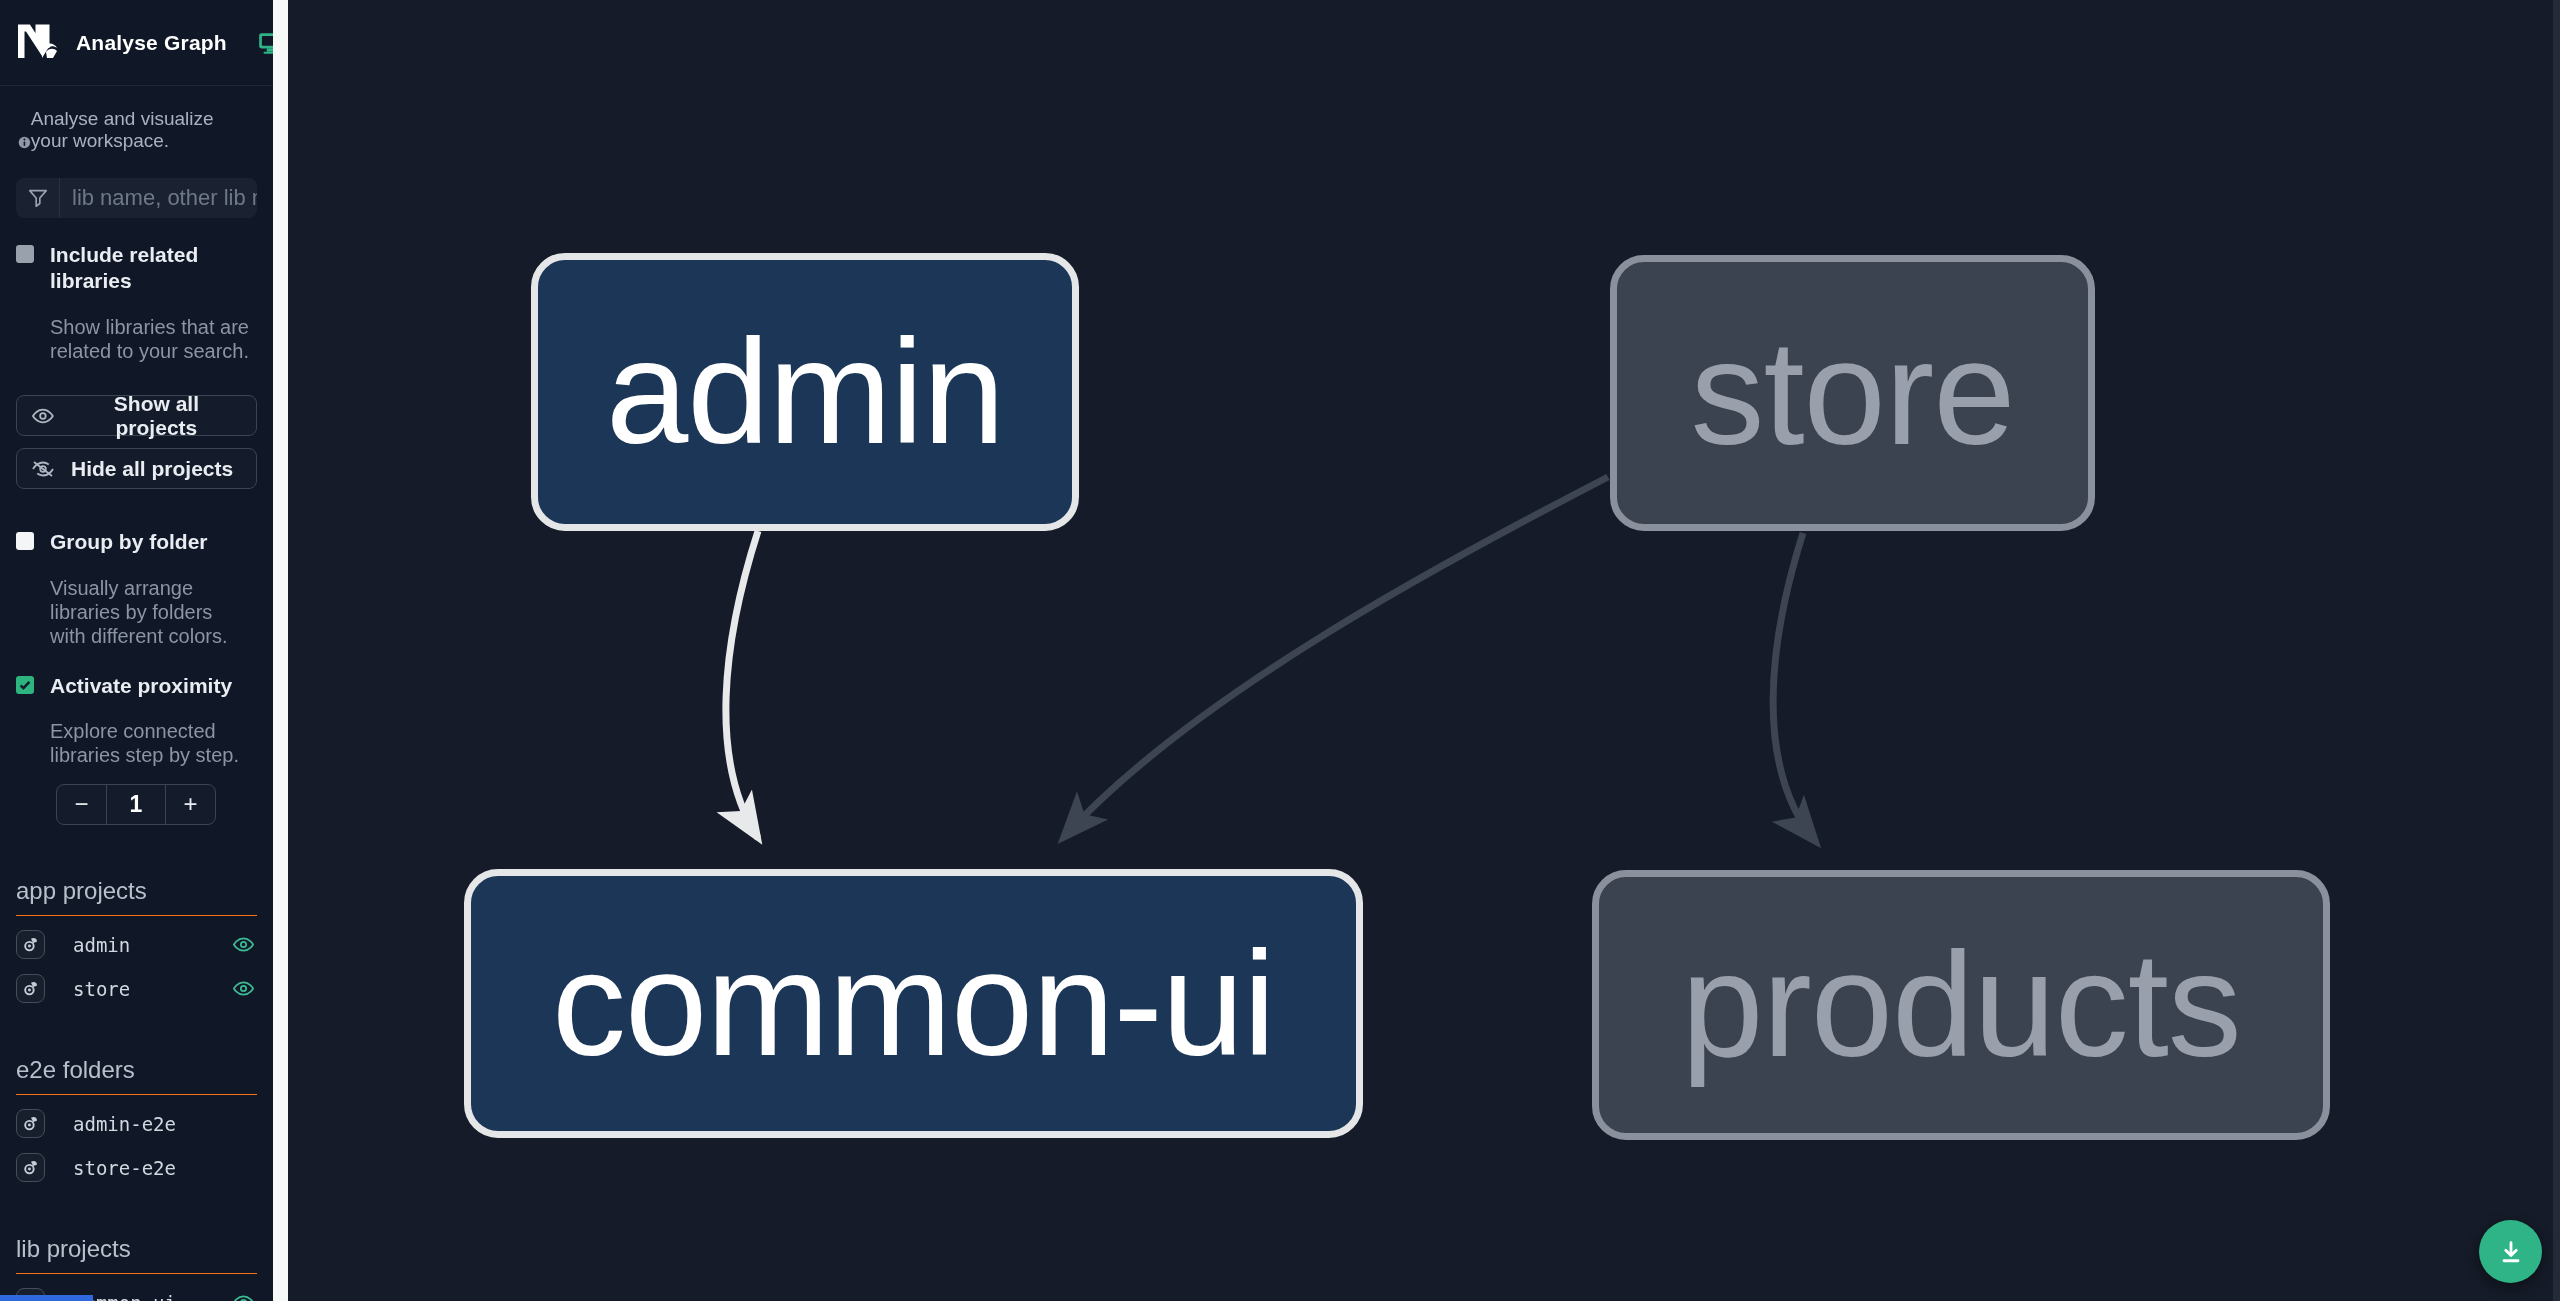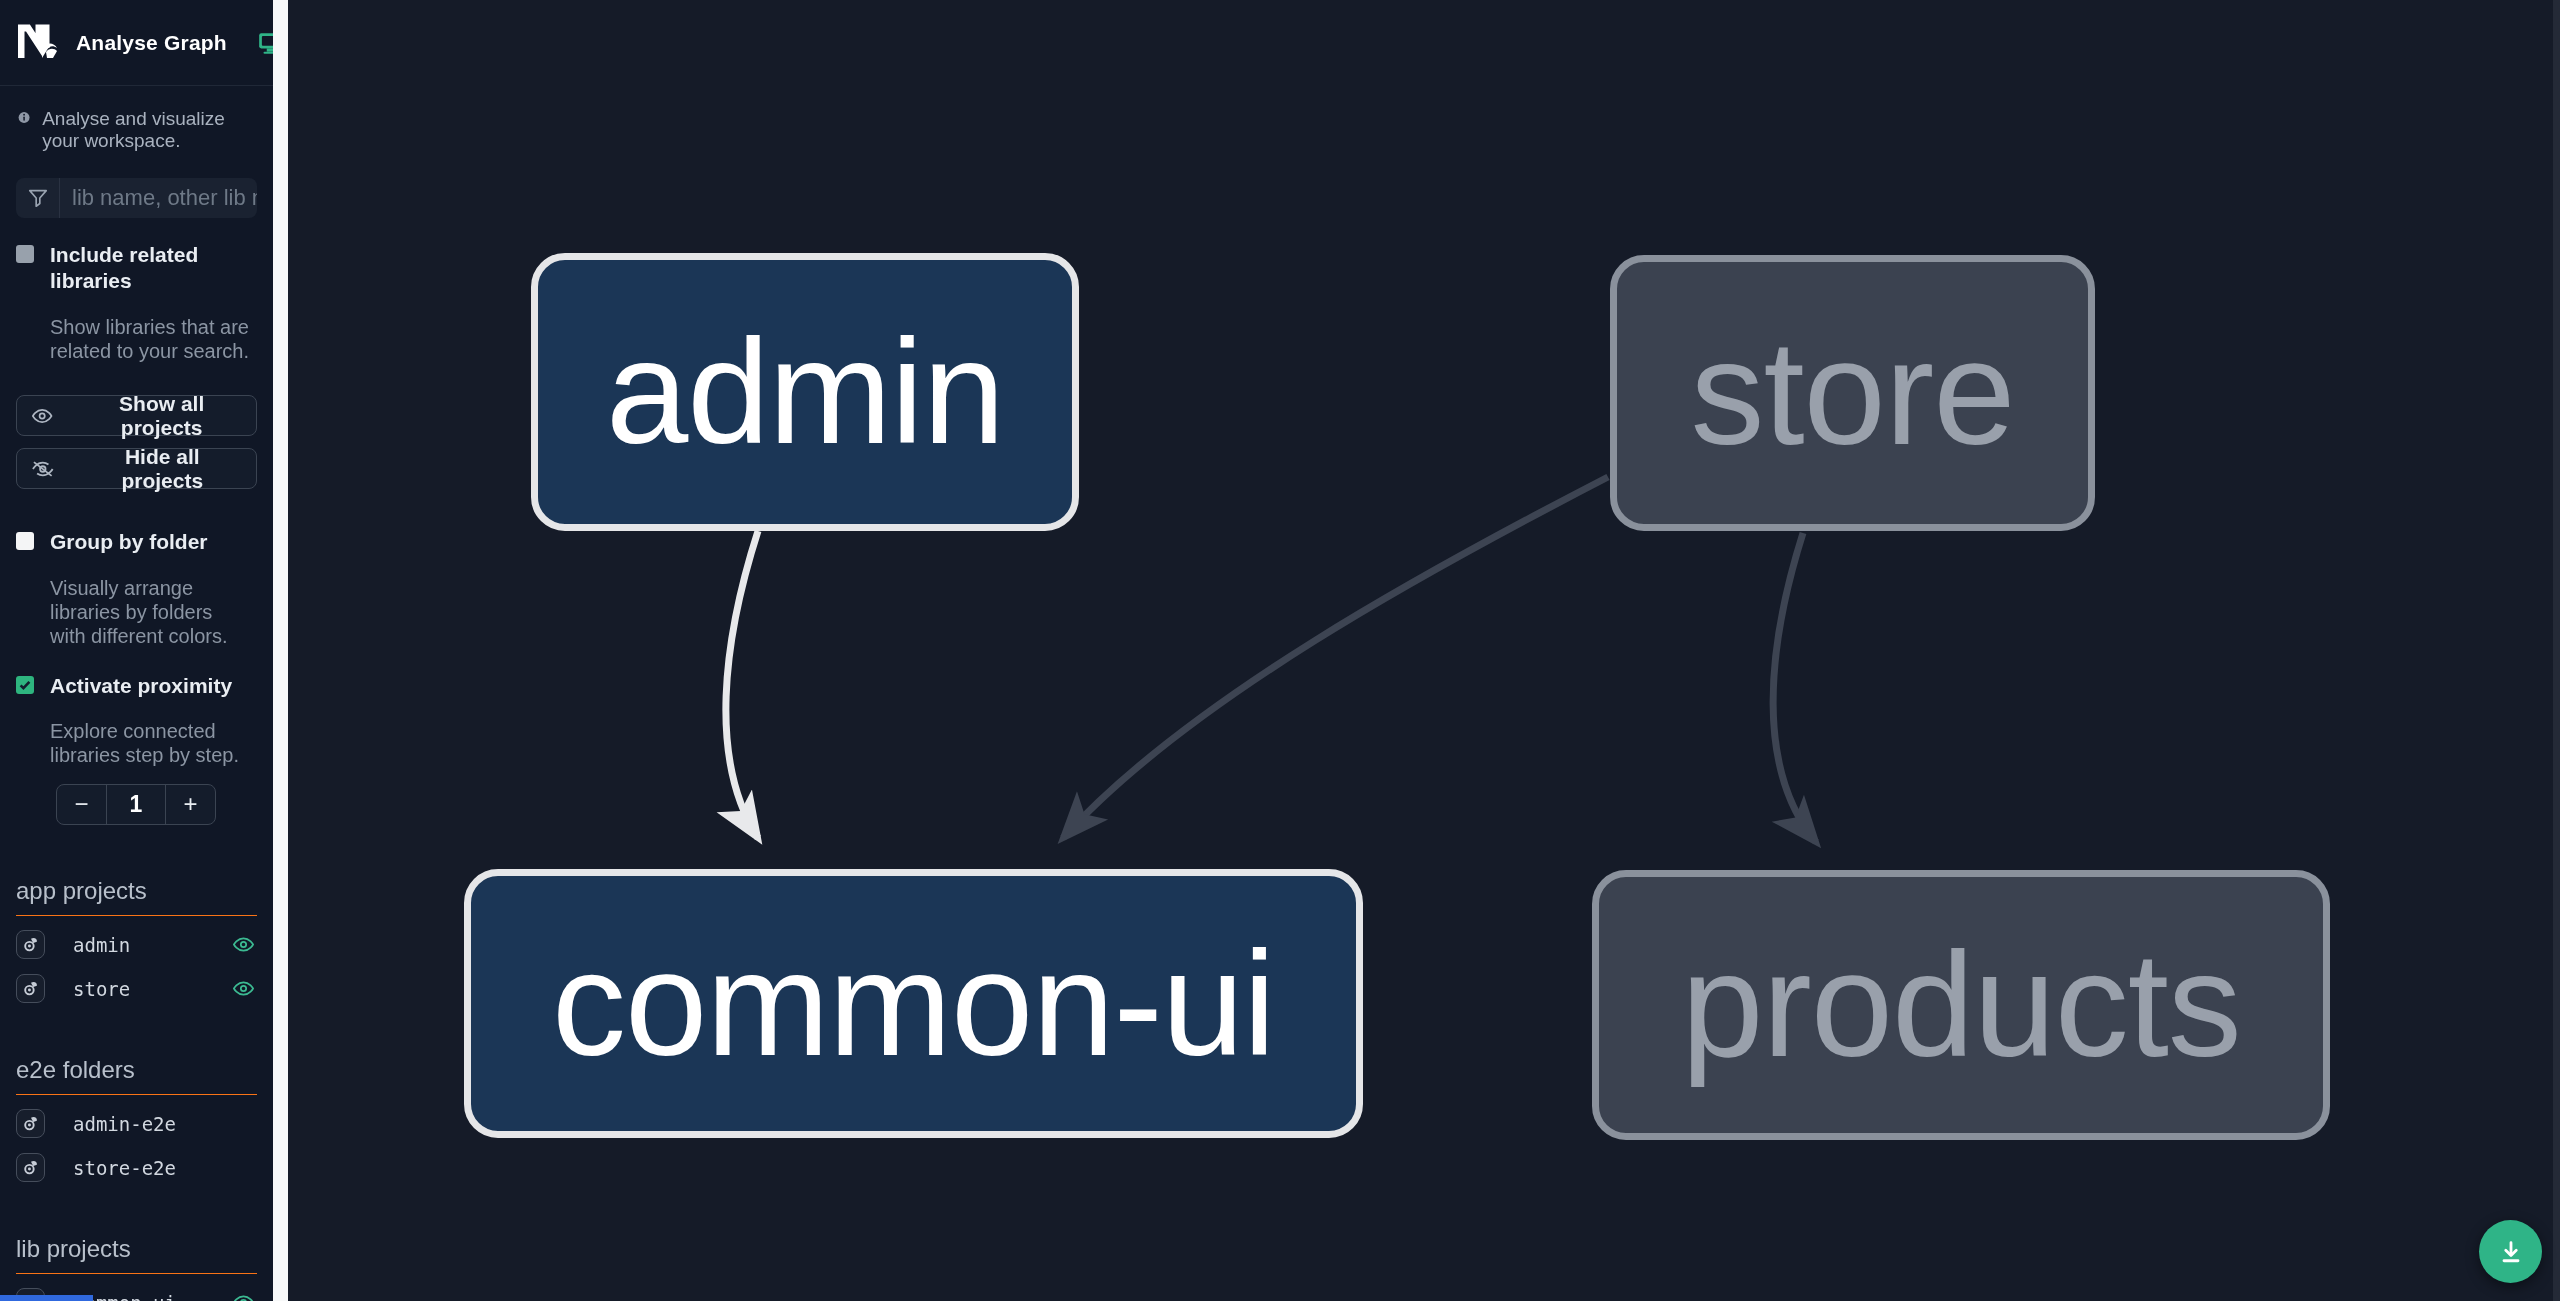--- a/index.html
+++ b/index.html
@@ -17,21 +17,21 @@
     background:#101726; z-index:5; overflow:hidden;
   }
   .sb-header {
     height:86px; display:flex; align-items:center; gap:16px;
     padding:0 18px; border-bottom:1px solid #202837;
   }
   .sb-title { font-size:21px; font-weight:700; color:#ffffff; letter-spacing:.2px; flex:0 0 auto; }
   .logo { width:42px; height:42px; flex:0 0 auto; }
   .theme-btn { margin-left:14px; background:none; border:none; cursor:pointer; display:flex; }
 
-  .tagline { display:flex; align-items:flex-start; gap:12px; padding:22px 22px 0 18px; }
+  .tagline { display:flex; align-items:flex-end; padding:22px 22px 0 18px; }
   .tagline-text { font-size:19px; color:#a9b2bf; }
 
   .search-box {
     margin:26px 16px 0 16px; height:40px; display:flex; align-items:center;
     background:#1a2231; border-radius:8px; overflow:hidden;
   }
   .search-icon-cell {
     width:44px; height:100%; display:flex; align-items:center; justify-content:center;
     border-right:1px solid #2a3242; flex:0 0 auto;
   }
@@ -47,21 +47,21 @@
         display:flex; align-items:center; justify-content:center; }
   .cb-gray  { background:#98a1ac; }
   .cb-white { background:#f4f5f6; }
   .cb-green { background:#2eb57f; }
   .cb-check { width:14px; height:14px; stroke:#13202e; stroke-width:3; fill:none; }
   .check-label { font-size:21px; font-weight:700; color:#e9edf2; line-height:1.25; }
   .check-desc  { font-size:20px; color:#8b95a3; line-height:1.22; margin-top:20px; max-width:200px; }
 
   .sb-btn {
     margin:12px 16px 0 16px; width:241px; height:41px;
-    display:flex; align-items:center; gap:28px; padding:0 14px;
+    display:flex; align-items:center; gap:16px; padding:0 14px;
     background:#141c2b; border:1px solid #3b4452; border-radius:8px;
     color:#e9edf2; font-size:21px; font-weight:700; cursor:pointer;
     font-family:"Liberation Sans", sans-serif;
   }
   .sb-btn:first-of-type { margin-top:32px; }
   .btn-eye { width:24px; height:24px; stroke:#aeb6c2; fill:none; stroke-width:1.8; }
 
   .stepper {
     margin:16px 0 0 56px; width:160px; height:41px;
     display:flex; border:1px solid #3b4452; border-radius:8px; overflow:hidden;

